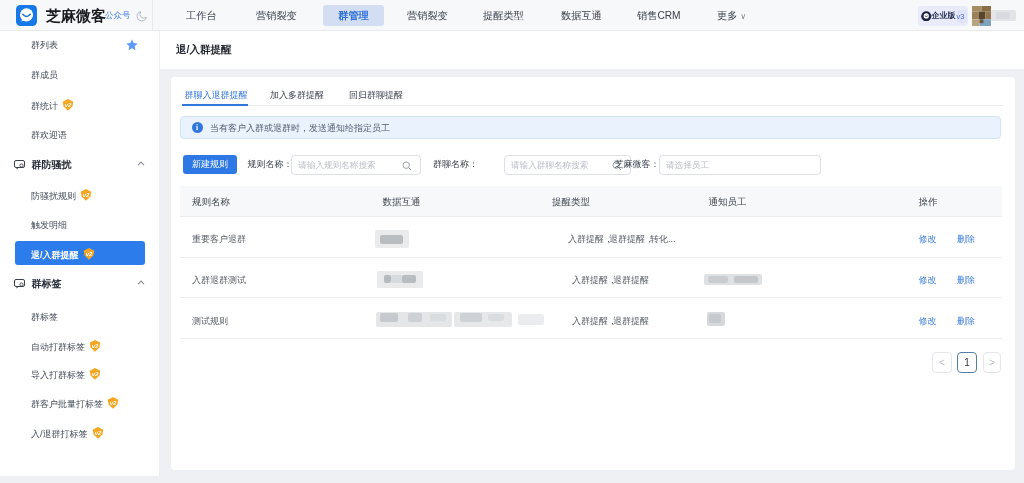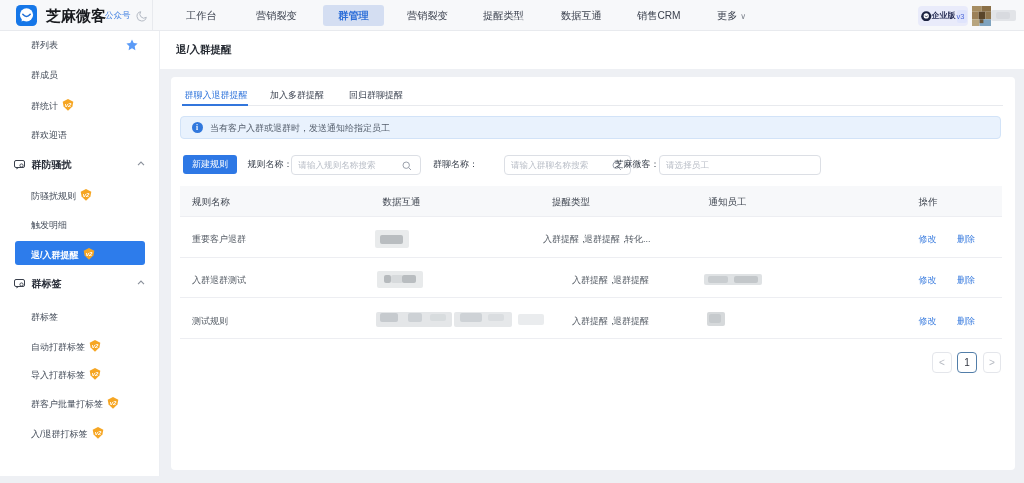--- a/index.html
+++ b/index.html
@@ -195,21 +195,21 @@
 <div class="th" style="left:708.5px">通知员工</div>
 <div class="th" style="left:918.5px">操作</div>
 <div class="rline" style="top:215.5px"></div>
 <div class="rline" style="top:256.5px"></div>
 <div class="rline" style="top:297px"></div>
 <div class="rline" style="top:337.5px"></div>
 
 <div class="td" style="left:192px;top:233px">重要客户退群</div>
 <div class="mz" style="left:375px;top:230px;width:34px;height:18px;background:#e9ebec"></div>
 <div class="mz" style="left:380px;top:234.5px;width:23px;height:9px;background:#b9bdc0"></div>
-<div class="td" style="left:543px;top:233px">入群提醒<span style="letter-spacing:-4px">，</span>退群提醒<span style="letter-spacing:-4px">，</span>转化...</div>
+<div class="td" style="left:568px;top:233px">入群提醒<span style="letter-spacing:-4px">，</span>退群提醒<span style="letter-spacing:-4px">，</span>转化...</div>
 <div class="link" style="left:918.5px;top:233px">修改</div>
 <div class="link" style="left:957px;top:233px">删除</div>
 
 <div class="td" style="left:192px;top:273.8px">入群退群测试</div>
 <div class="mz" style="left:377px;top:271px;width:46px;height:17px;background:#e8eaeb"></div>
 <div class="mz" style="left:383.5px;top:274.5px;width:7px;height:8px;background:#b6babd"></div>
 <div class="mz" style="left:390.5px;top:274.5px;width:12px;height:8px;background:#d7dadc"></div>
 <div class="mz" style="left:402px;top:274.5px;width:14px;height:8px;background:#b9bdc0"></div>
 <div class="td" style="left:572px;top:273.8px">入群提醒<span style="letter-spacing:-4px">，</span>退群提醒</div>
 <div class="mz" style="left:704px;top:273.8px;width:58px;height:11px;background:#dfe2e4"></div>

